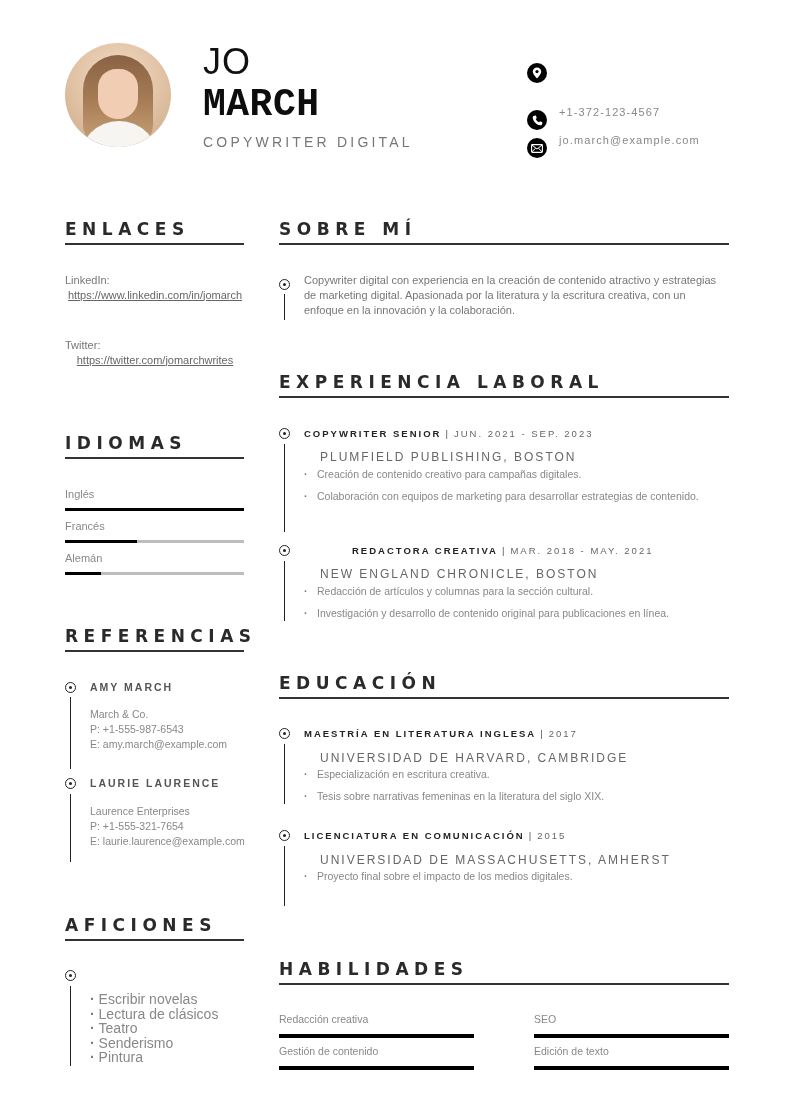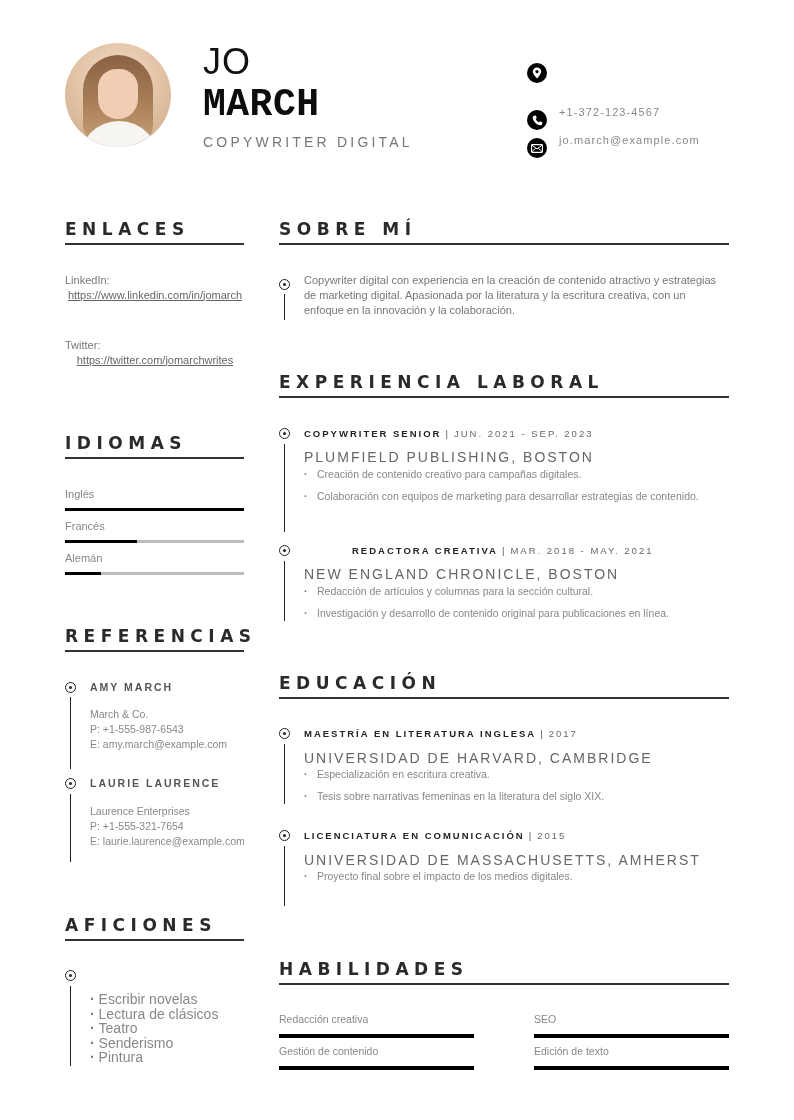--- a/index.html
+++ b/index.html
@@ -48,21 +48,21 @@
   .tl-dot { position: absolute; width: 11px; height: 11px; border: 1.3px solid #222; border-radius: 50%; background: #fff; }
   .tl-dot::after { content: ""; position: absolute; left: 2.5px; top: 2.5px; width: 3.5px; height: 3.5px; border-radius: 50%; background: #222; }
   .tl-line { position: absolute; width: 1.3px; background: #222; }
 
   .about { position: absolute; left: 304px; top: 273px; width: 420px; font-size: 11px; color: #777; line-height: 15px; }
 
   .entry-head { position: absolute; left: 304px; font-size: 9.5px; letter-spacing: 2px; line-height: 12px; color: #222; white-space: nowrap; }
   .entry-head .role { font-weight: bold; color: #222; }
   .entry-head .sep { color: #555; margin: 0 4px; }
   .entry-head .date { color: #666; }
-  .entry-org { position: absolute; left: 304px; font-size: 14px; letter-spacing: 2px; line-height: 12px; color: #666; white-space: nowrap; }
+  .entry-org { position: absolute; left: 320px; font-size: 12px; letter-spacing: 2px; line-height: 12px; color: #666; white-space: nowrap; }
   .bullets { position: absolute; left: 304px; width: 420px; list-style: none; }
   .bullets li { position: relative; padding-left: 13px; font-size: 10.5px; color: #888; line-height: 14.5px; margin-bottom: 7.5px; }
   .bullets li::before { content: "·"; position: absolute; left: 0; top: 0; color: #777; font-weight: bold; }
 
   
   .ref-name { position: absolute; left: 90px; font-size: 10.5px; letter-spacing: 2px; color: #555; font-weight: bold; line-height: 12px; white-space: nowrap; text-align: right; }
   .ref-info { position: absolute; left: 90px; width: 155px; font-size: 10.5px; color: #888; line-height: 15px; }
   .ref-info span { display: block; word-break: break-all; }
 
   

